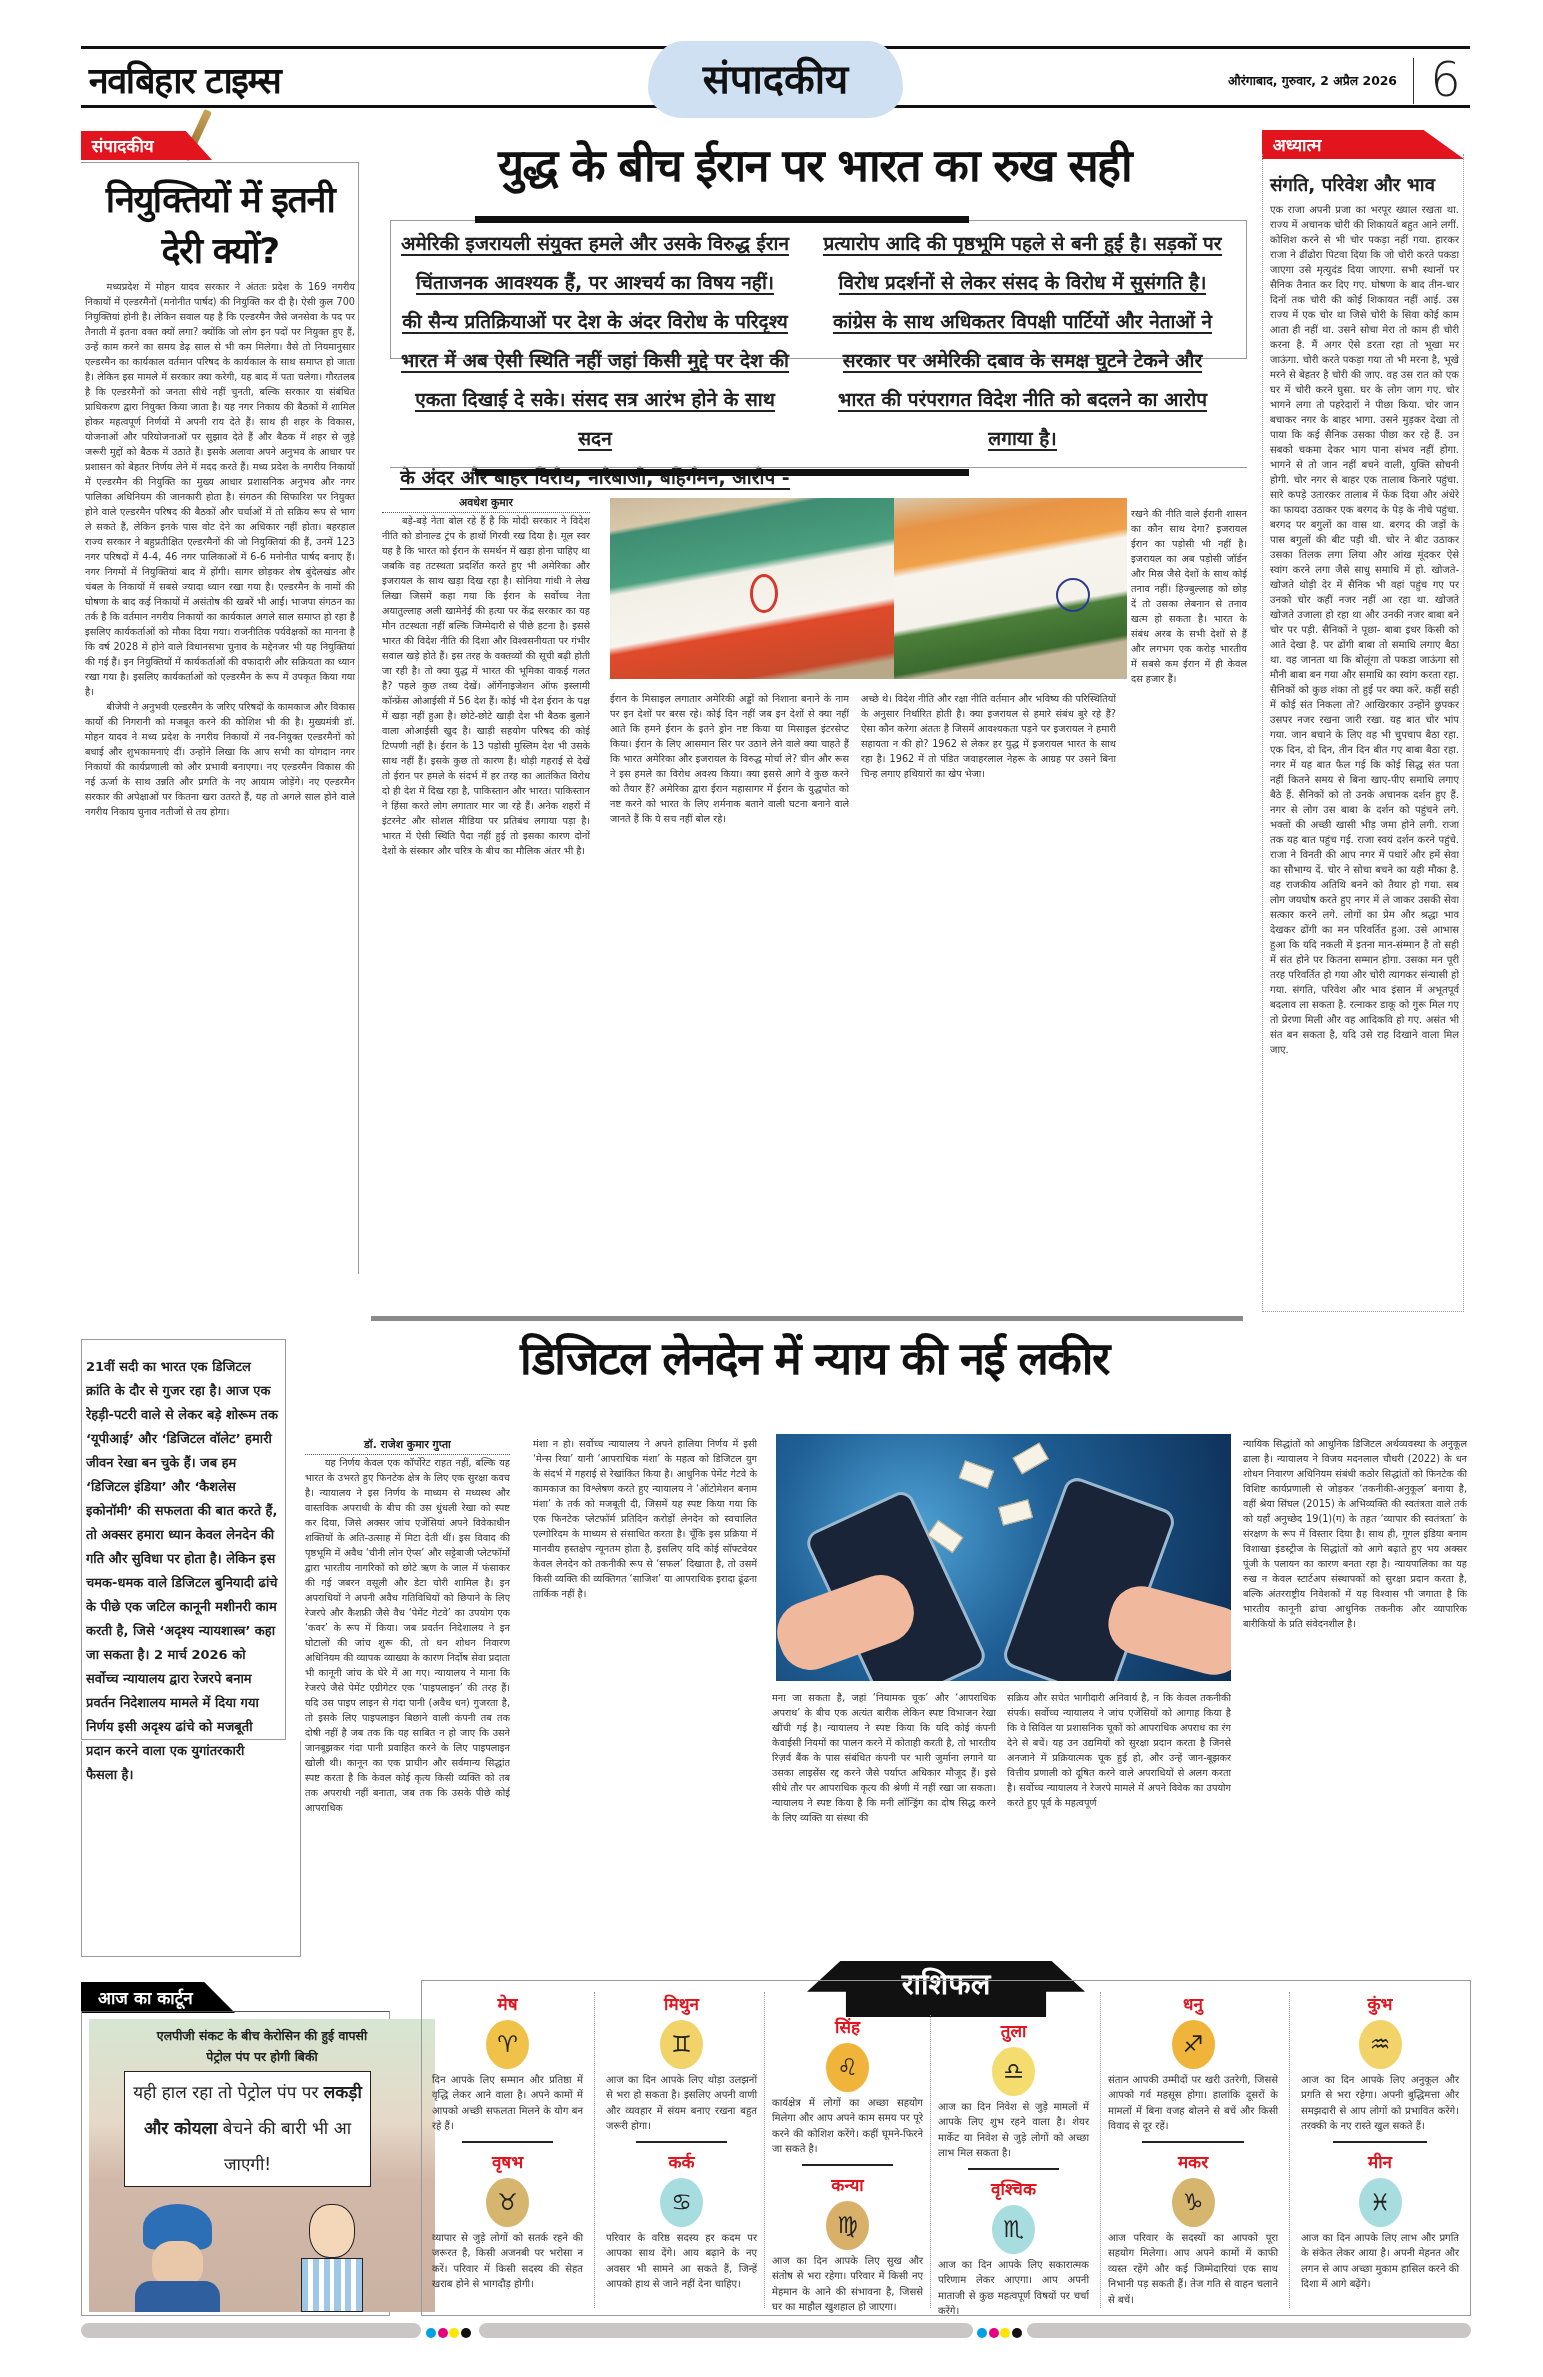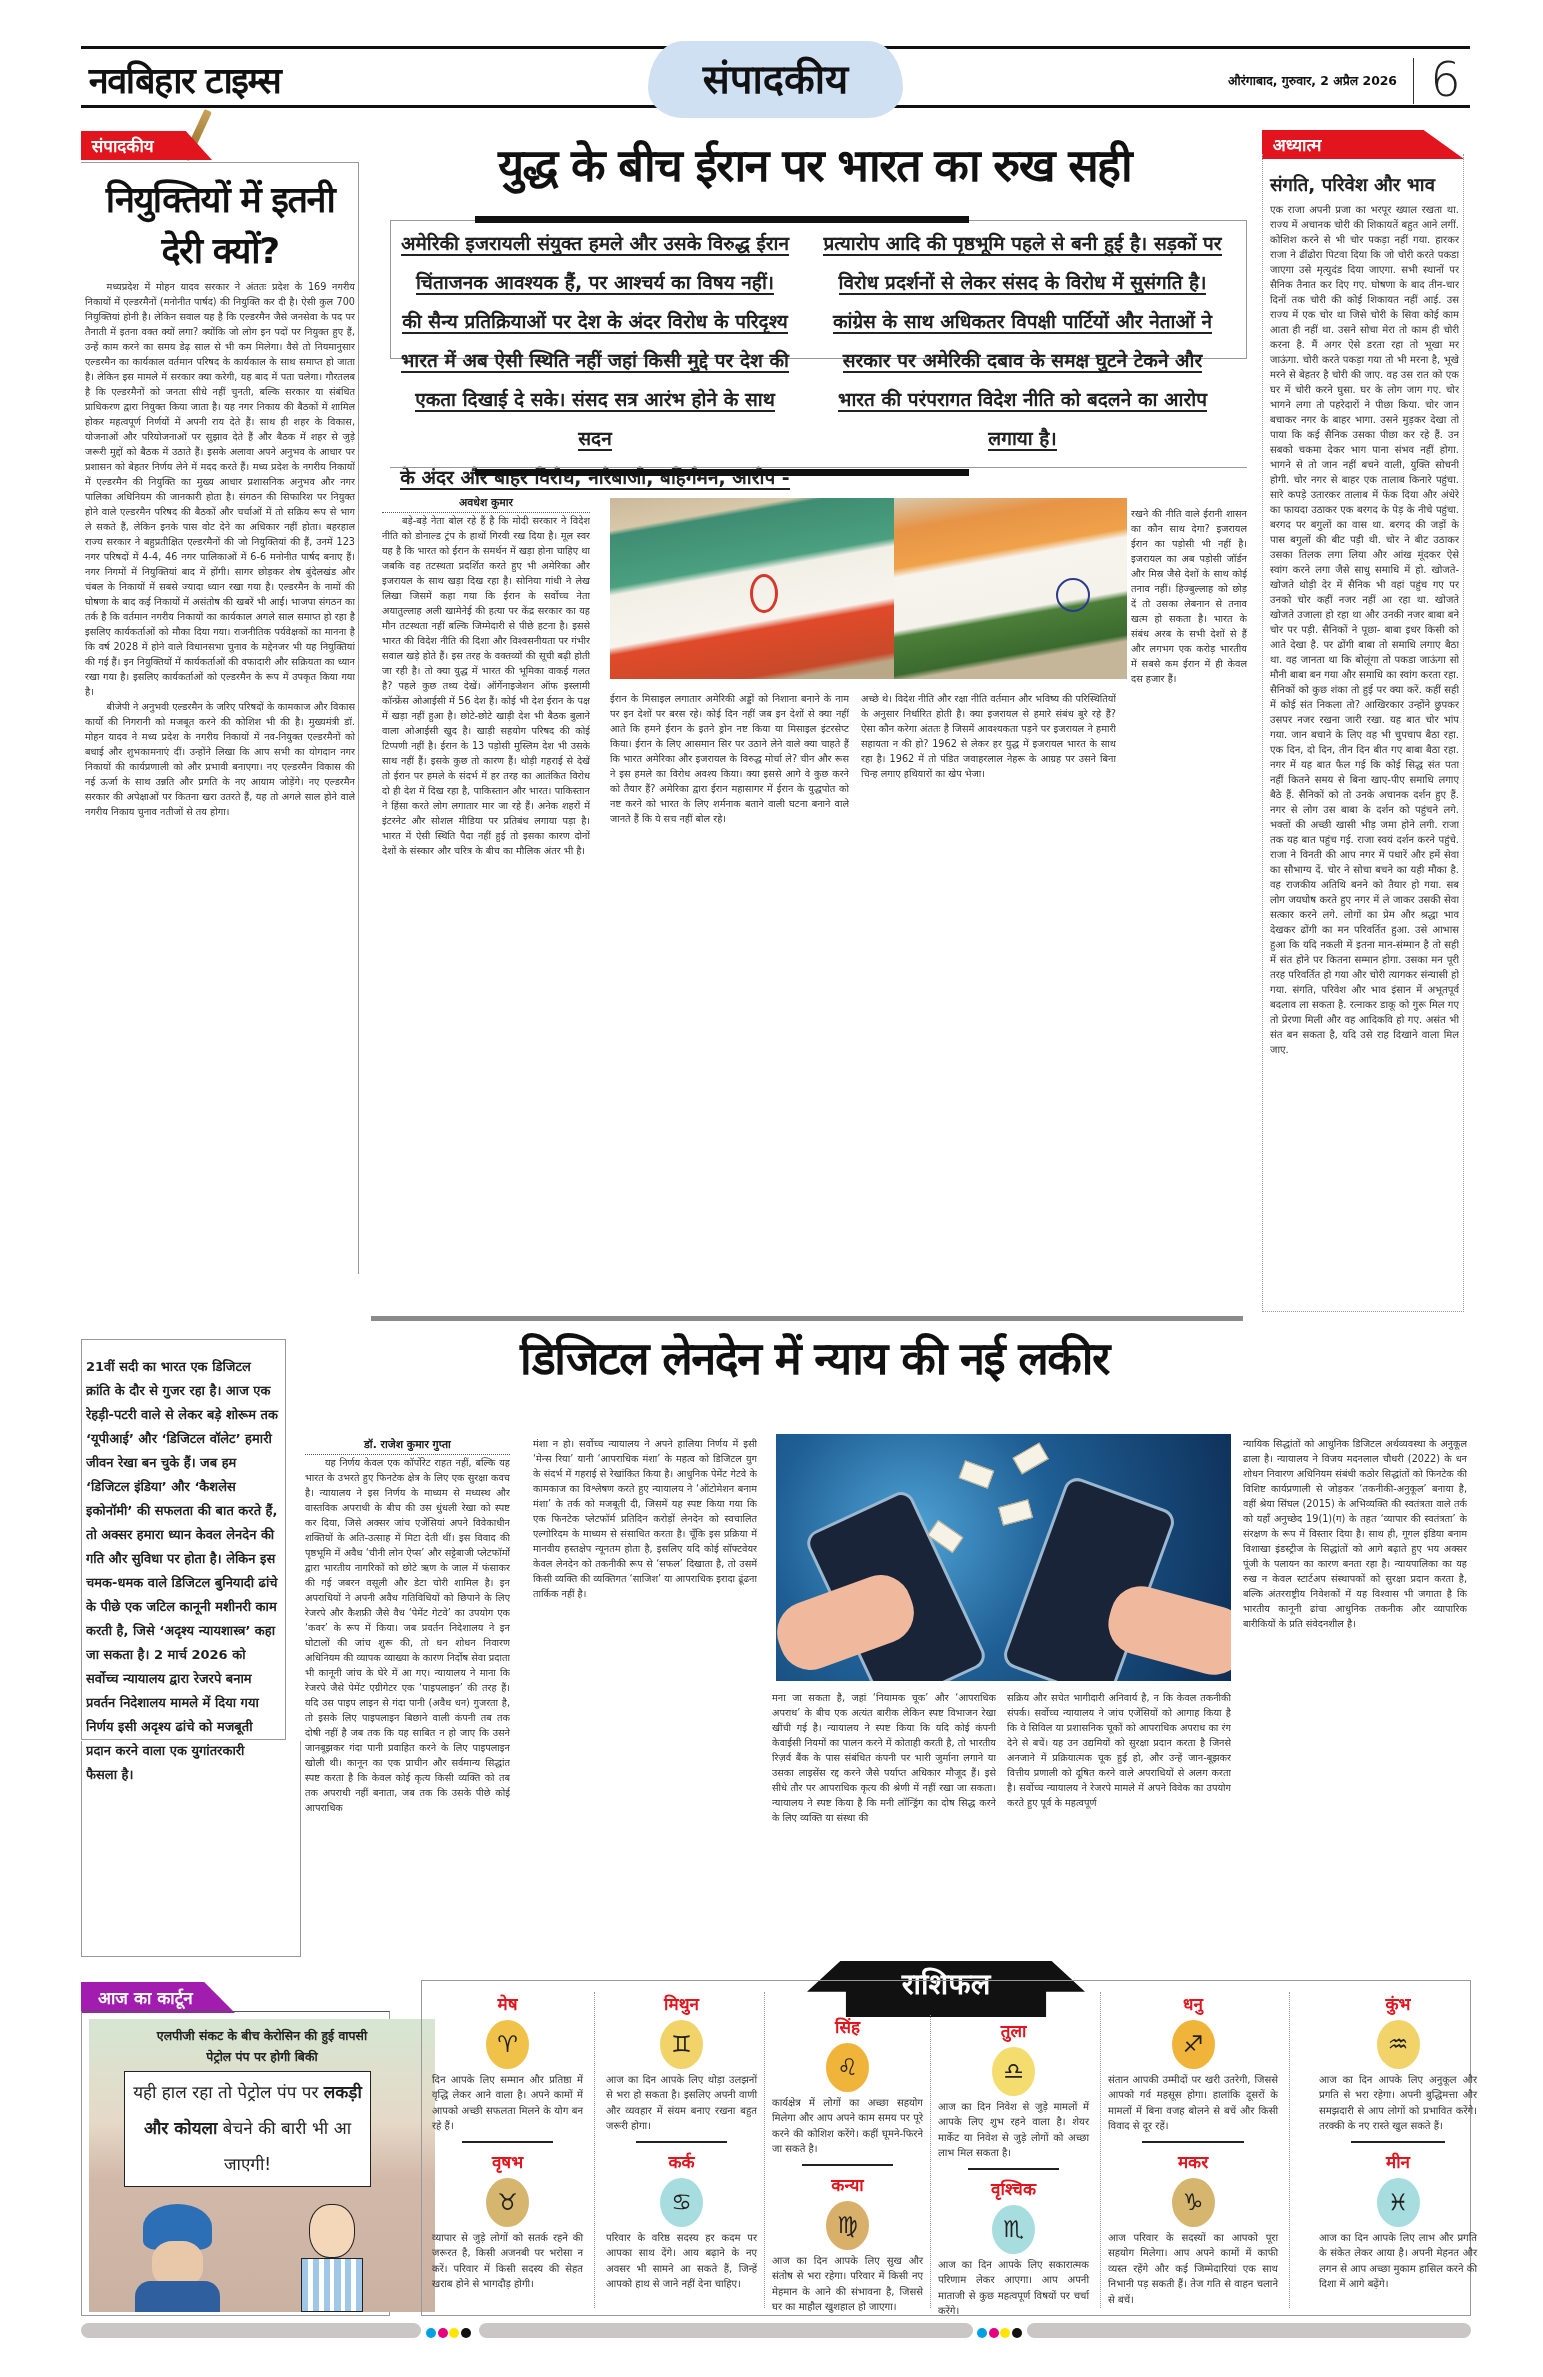--- a/index.html
+++ b/index.html
@@ -128,21 +128,21 @@
   <div class="bill" style="left:185px;top:31px;width:31px;height:18.5px;transform:rotate(20deg);"></div>
   <div class="bill" style="left:224px;top:69px;width:31px;height:18.5px;transform:rotate(-15deg);"></div>
   <div class="bill" style="left:154px;top:93px;width:31px;height:18.5px;transform:rotate(35deg);"></div>
   <div class="bill" style="left:239px;top:15.4px;width:31px;height:18.5px;transform:rotate(-30deg);"></div>
 </div>
 
 <div class="abs body-text" style="left:772px;top:1690px;width:224px;height:262px;overflow:hidden;">मना जा सकता है, जहां ‘नियामक चूक’ और ‘आपराधिक अपराध’ के बीच एक अत्यंत बारीक लेकिन स्पष्ट विभाजन रेखा खींची गई है। न्यायालय ने स्पष्ट किया कि यदि कोई कंपनी केवाईसी नियमों का पालन करने में कोताही करती है, तो भारतीय रिज़र्व बैंक के पास संबंधित कंपनी पर भारी जुर्माना लगाने या उसका लाइसेंस रद्द करने जैसे पर्याप्त अधिकार मौजूद हैं। इसे सीधे तौर पर आपराधिक कृत्य की श्रेणी में नहीं रखा जा सकता। न्यायालय ने स्पष्ट किया है कि मनी लॉन्ड्रिंग का दोष सिद्ध करने के लिए व्यक्ति या संस्था की</div>
 <div class="abs body-text" style="left:1007px;top:1690px;width:224px;height:262px;overflow:hidden;">सक्रिय और सचेत भागीदारी अनिवार्य है, न कि केवल तकनीकी संपर्क। सर्वोच्च न्यायालय ने जांच एजेंसियों को आगाह किया है कि वे सिविल या प्रशासनिक चूकों को आपराधिक अपराध का रंग देने से बचें। यह उन उद्यमियों को सुरक्षा प्रदान करता है जिनसे अनजाने में प्रक्रियात्मक चूक हुई हो, और उन्हें जान-बूझकर वित्तीय प्रणाली को दूषित करने वाले अपराधियों से अलग करता है। सर्वोच्च न्यायालय ने रेजरपे मामले में अपने विवेक का उपयोग करते हुए पूर्व के महत्वपूर्ण</div>
 <div class="abs body-text" style="left:1243px;top:1436px;width:224px;height:517px;overflow:hidden;">न्यायिक सिद्धांतों को आधुनिक डिजिटल अर्थव्यवस्था के अनुकूल ढाला है। न्यायालय ने विजय मदनलाल चौधरी (2022) के धन शोधन निवारण अधिनियम संबंधी कठोर सिद्धांतों को फिनटेक की विशिष्ट कार्यप्रणाली से जोड़कर ‘तकनीकी-अनुकूल’ बनाया है, वहीं श्रेया सिंघल (2015) के अभिव्यक्ति की स्वतंत्रता वाले तर्क को यहाँ अनुच्छेद 19(1)(ग) के तहत ‘व्यापार की स्वतंत्रता’ के संरक्षण के रूप में विस्तार दिया है। साथ ही, गूगल इंडिया बनाम विशाखा इंडस्ट्रीज के सिद्धांतों को आगे बढ़ाते हुए भय अक्सर पूंजी के पलायन का कारण बनता रहा है। न्यायपालिका का यह रुख न केवल स्टार्टअप संस्थापकों को सुरक्षा प्रदान करता है, बल्कि अंतरराष्ट्रीय निवेशकों में यह विश्वास भी जगाता है कि भारतीय कानूनी ढांचा आधुनिक तकनीक और व्यापारिक बारीकियों के प्रति संवेदनशील है।</div>
 
-<div class="abs" style="left:81px;top:1982px;width:154px;height:31px;background:#a21caf;color:#fff;font-weight:bold;font-size:17px;padding:3.9px 17px;clip-path:polygon(0 0,80% 0,100% 100%,0 100%);">आज का कार्टून</div>
+<div class="abs" style="left:81px;top:1982px;width:154px;height:31px;background:#000000;color:#fff;font-weight:bold;font-size:17px;padding:3.9px 17px;clip-path:polygon(0 0,80% 0,100% 100%,0 100%);">आज का कार्टून</div>
 <div class="abs" style="left:81px;top:2011px;width:309px;height:305px;border:1.2px solid #999;border-top:1.2px solid #555;"></div>
 <div class="abs cartoon" style="left:89px;top:2019px;width:346px;height:293px;">
   <div class="abs" style="left:0;top:7.7px;width:100%;text-align:center;font-weight:bold;font-size:12.4px;color:#222;">एलपीजी संकट के बीच केरोसिन की हुई वापसी</div>
   <div class="abs" style="left:0;top:29px;width:100%;text-align:center;font-weight:bold;font-size:12.4px;color:#222;">पेट्रोल पंप पर होगी बिकी</div>
   <div class="abs speech" style="left:35px;top:52px;width:247px;height:116px;font-size:17px;line-height:36px;padding:1.5px 4.6px;">
     <span>यही हाल रहा तो पेट्रोल पंप पर</span>
     <b>लकड़ी और कोयला</b>
     <span>बेचने की बारी भी आ जाएगी!</span>
   </div>
   <div class="abs" style="left:46px;top:185px;width:85px;height:108px;">
@@ -207,21 +207,21 @@
   <div class="rashi-name">धनु</div>
   <div class="rashi-icon" style="background:#f0b43a;">♐</div>
   <div class="rashi-text">संतान आपकी उम्मीदों पर खरी उतरेगी, जिससे आपको गर्व महसूस होगा। हालांकि दूसरों के मामलों में बिना वजह बोलने से बचें और किसी विवाद से दूर रहें।</div>
   <div class="rashi-rule"></div>
   <div class="rashi-name">मकर</div>
   <div class="rashi-icon" style="background:#d6b56e;">♑</div>
   <div class="rashi-text">आज परिवार के सदस्यों का आपको पूरा सहयोग मिलेगा। आप अपने कामों में काफी व्यस्त रहेंगे और कई जिम्मेदारियां एक साथ निभानी पड़ सकती हैं। तेज गति से वाहन चलाने से बचें।</div>
 </div>
 <div class="abs dotted-v" style="left:1289px;top:1992px;height:316px;"></div>
 
-<div class="abs" style="left:1301px;top:1992px;width:158px;margin-left:18px;">
+<div class="abs" style="left:1301px;top:1992px;width:158px;">
   <div class="rashi-name">कुंभ</div>
   <div class="rashi-icon" style="background:#f2d36a;">♒</div>
   <div class="rashi-text">आज का दिन आपके लिए अनुकूल और प्रगति से भरा रहेगा। अपनी बुद्धिमत्ता और समझदारी से आप लोगों को प्रभावित करेंगे। तरक्की के नए रास्ते खुल सकते हैं।</div>
   <div class="rashi-rule"></div>
   <div class="rashi-name">मीन</div>
   <div class="rashi-icon" style="background:#a8dde0;">♓</div>
   <div class="rashi-text">आज का दिन आपके लिए लाभ और प्रगति के संकेत लेकर आया है। अपनी मेहनत और लगन से आप अच्छा मुकाम हासिल करने की दिशा में आगे बढ़ेंगे।</div>
 </div>
 
 <div class="abs footer-bar" style="left:81px;top:2323px;width:340px;"></div>

